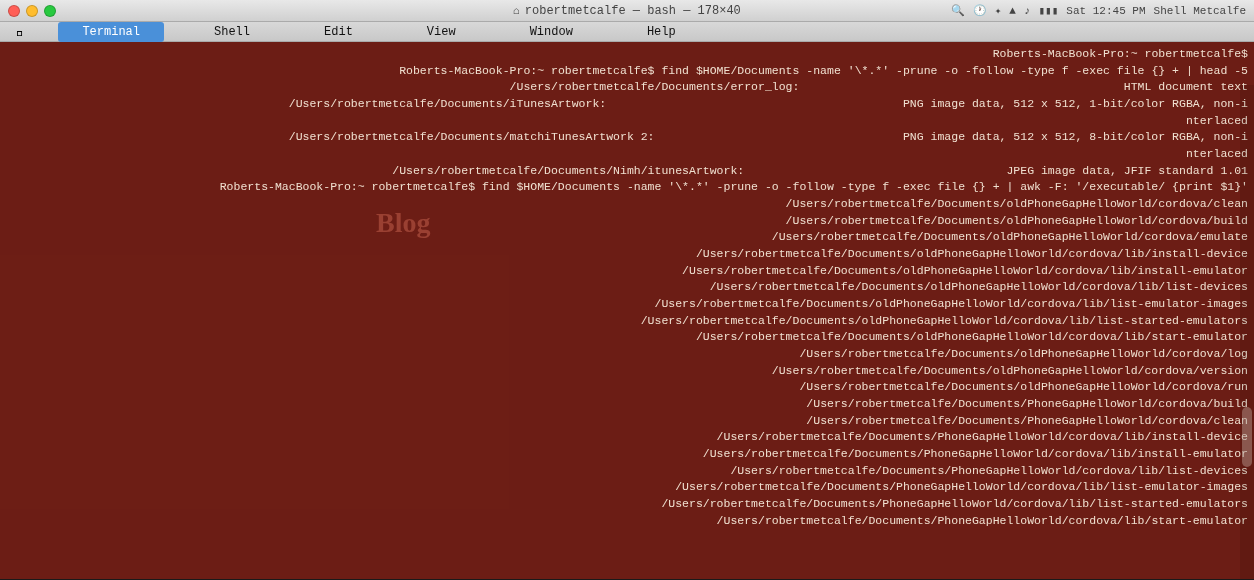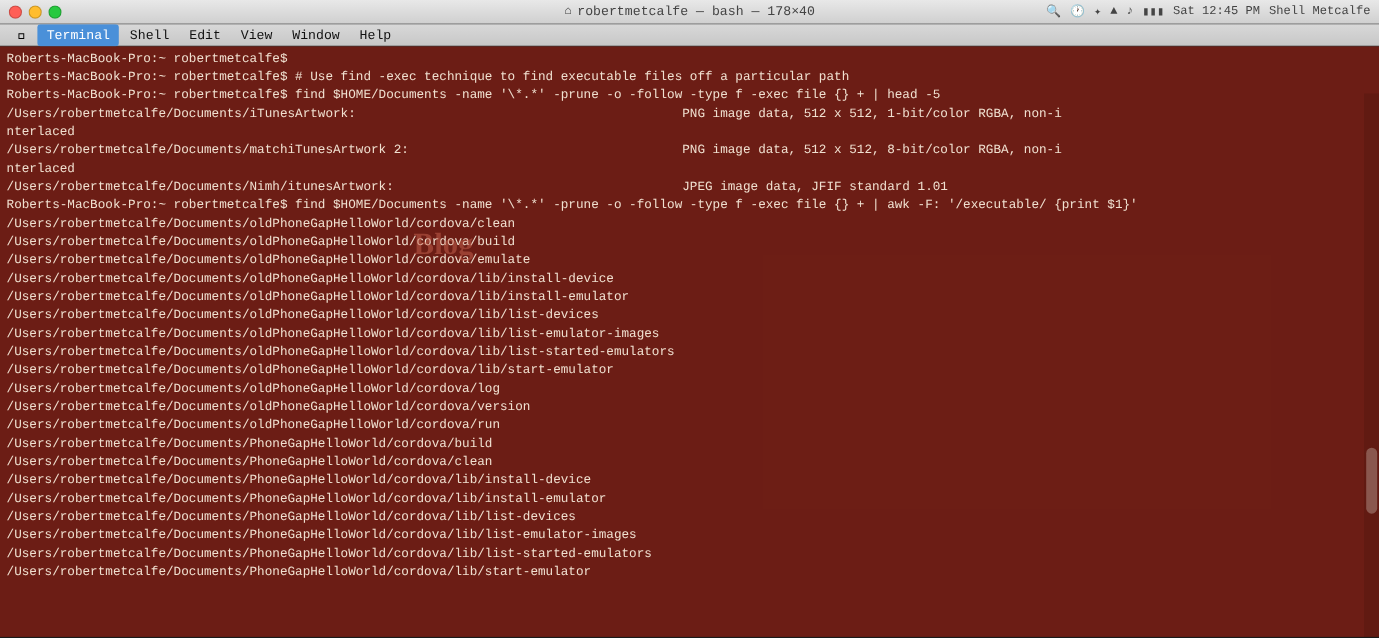--- a/index.html
+++ b/index.html
@@ -75,26 +75,27 @@
     }
 
     .menu-apple {
       font-size: 14px;
       padding: 0 8px;
       cursor: pointer;
     }
 
     .menu-item {
       font-size: 12px;
-      padding: 0 8px;
+      padding: 0 24px;
       height: 20px;
       line-height: 20px;
       cursor: pointer;
       border-radius: 3px;
       color: #111;
+      margin-left: 24px;
     }
 
     .menu-item.active {
       background: #4a90d9;
       color: white;
     }
 
     .titlebar-right {
       display: flex;
       align-items: center;
@@ -136,20 +137,21 @@
       height: 60px;
       background: rgba(200,180,170,0.4);
       border-radius: 5px;
       top: 60%;
     }
 
     .terminal-wrapper {
       position: relative;
       height: calc(580px - 43px);
       overflow: hidden;
+      text-align: right;
     }
 
     .blog-watermark {
       position: absolute;
       top: 165px;
       left: 376px;
       font-size: 28px;
       font-weight: bold;
       color: rgba(200, 100, 80, 0.5);
       font-family: Georgia, serif;
@@ -189,22 +191,22 @@
   <span class="menu-item">Shell</span>
   <span class="menu-item">Edit</span>
   <span class="menu-item">View</span>
   <span class="menu-item">Window</span>
   <span class="menu-item">Help</span>
 </div>
 
 <div class="terminal-wrapper">
   <div class="terminal-window" id="terminal-content">
   <div class="terminal-line">Roberts-MacBook-Pro:~ robertmetcalfe$</div>
-      <div class="terminal-line">Roberts-MacBook-Pro:~ robertmetcalfe$ # Use find -exec technique to find executable files off a particular path</div>
       <div class="terminal-line">Roberts-MacBook-Pro:~ robertmetcalfe$ find $HOME/Documents -name '\*.*' -prune -o -follow -type f -exec file {} + | head -5</div>
+      <div class="terminal-line">/Users/robertmetcalfe/Documents/error_log:                                               HTML document text</div>
       <div class="terminal-line">/Users/robertmetcalfe/Documents/iTunesArtwork:                                           PNG image data, 512 x 512, 1-bit/color RGBA, non-i</div>
       <div class="terminal-line">nterlaced</div>
       <div class="terminal-line">/Users/robertmetcalfe/Documents/matchiTunesArtwork 2:                                    PNG image data, 512 x 512, 8-bit/color RGBA, non-i</div>
       <div class="terminal-line">nterlaced</div>
       <div class="terminal-line">/Users/robertmetcalfe/Documents/Nimh/itunesArtwork:                                      JPEG image data, JFIF standard 1.01</div>
       <div class="terminal-line">Roberts-MacBook-Pro:~ robertmetcalfe$ find $HOME/Documents -name '\*.*' -prune -o -follow -type f -exec file {} + | awk -F: '/executable/ {print $1}'</div>
       <div class="terminal-line">/Users/robertmetcalfe/Documents/oldPhoneGapHelloWorld/cordova/clean</div>
       <div class="terminal-line">/Users/robertmetcalfe/Documents/oldPhoneGapHelloWorld/cordova/build</div>
       <div class="terminal-line">/Users/robertmetcalfe/Documents/oldPhoneGapHelloWorld/cordova/emulate</div>
       <div class="terminal-line">/Users/robertmetcalfe/Documents/oldPhoneGapHelloWorld/cordova/lib/install-device</div>

